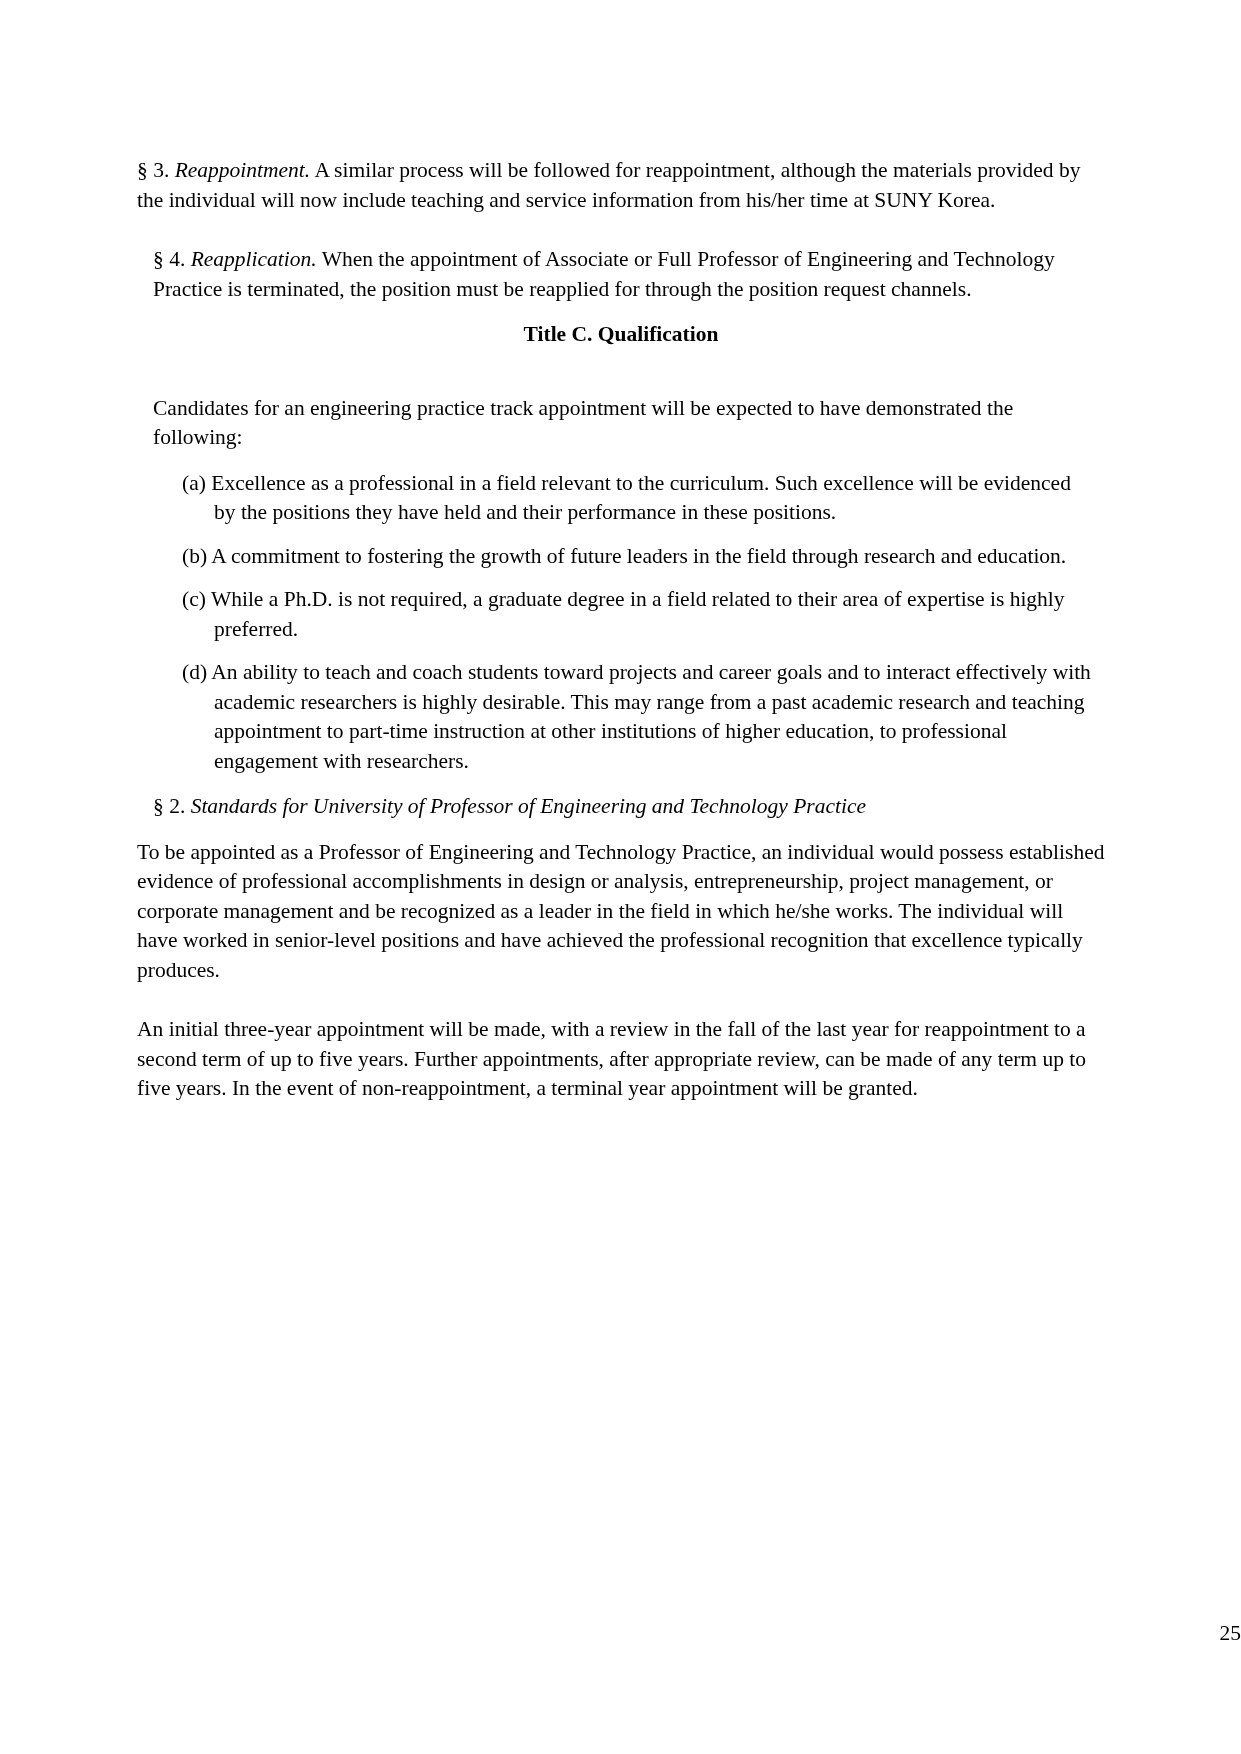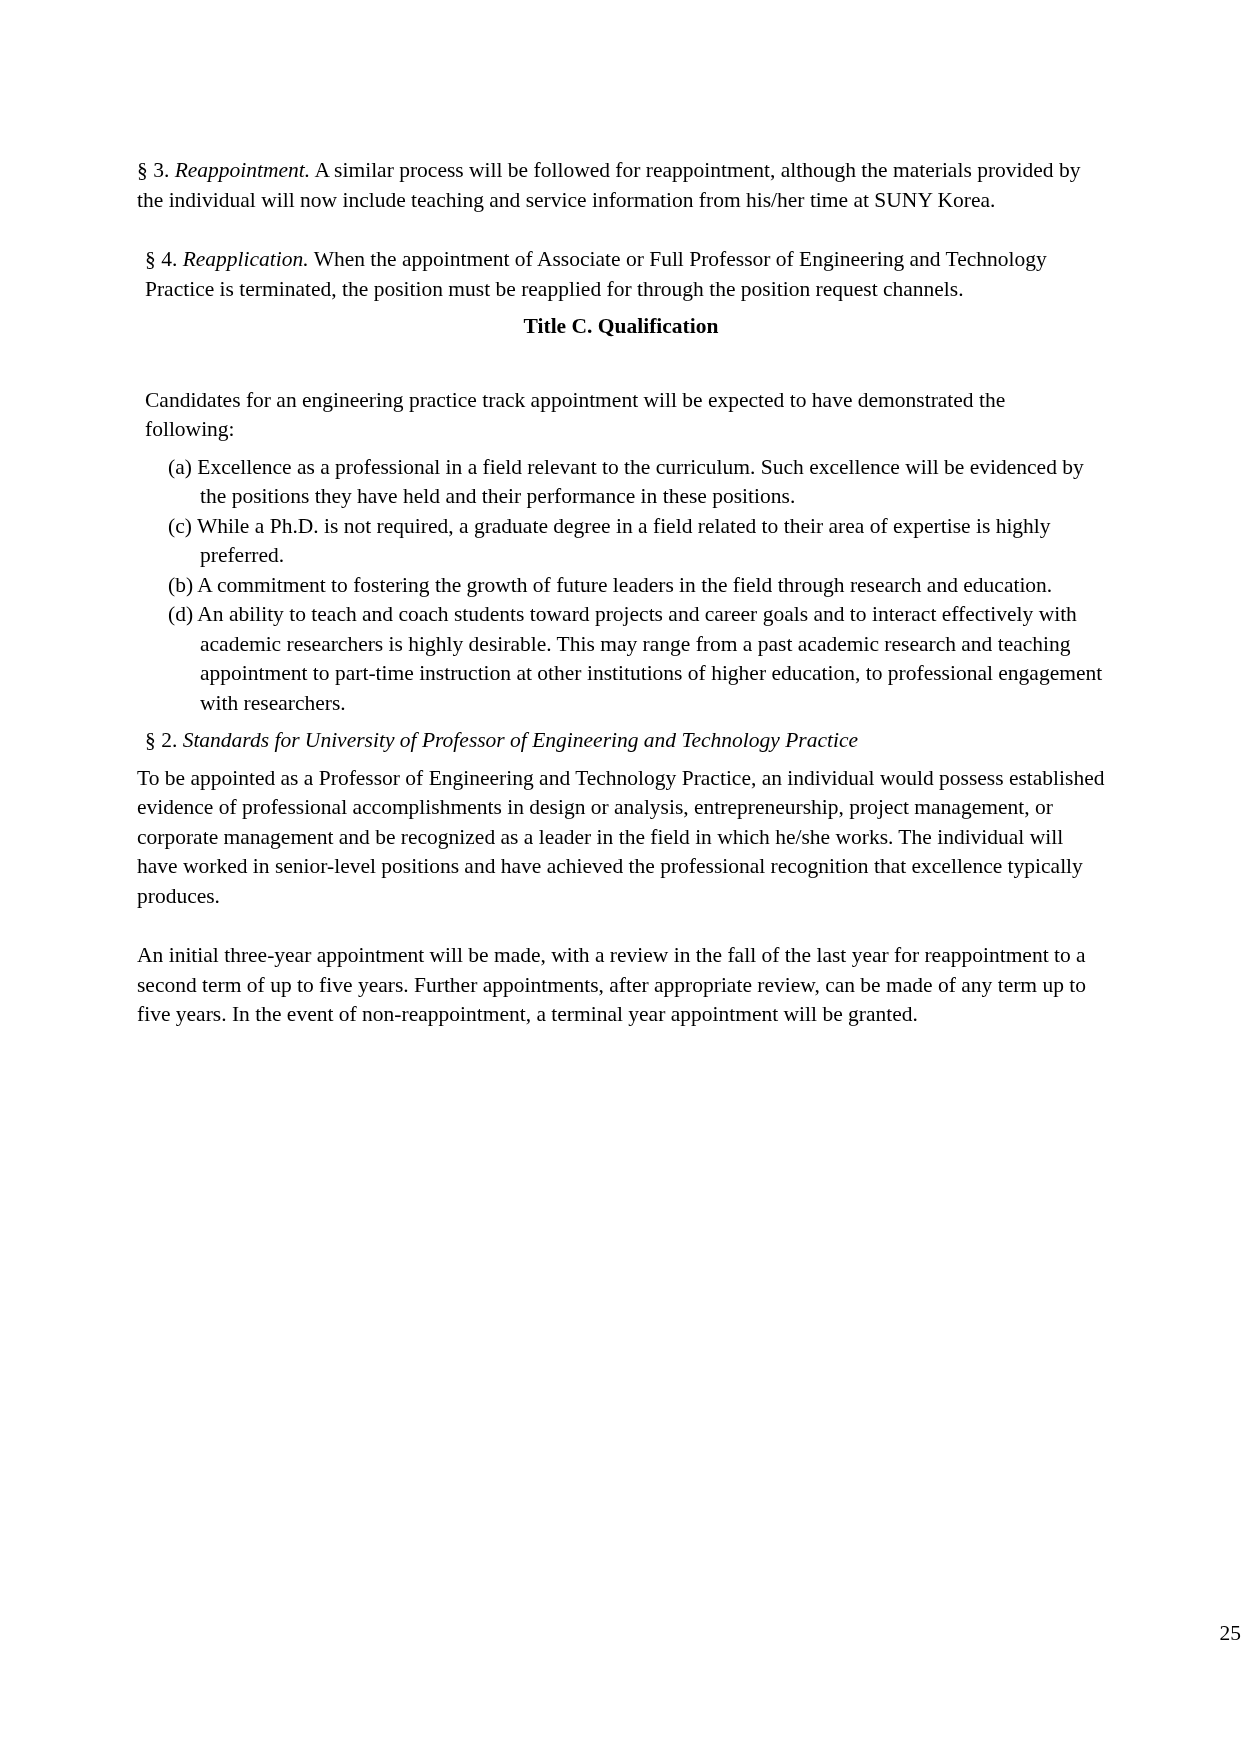--- a/index.html
+++ b/index.html
@@ -26,38 +26,38 @@
   .content {
     position: absolute;
     left: 137px;
     top: 156px;
     width: 968px;
   }
   .para {
     margin: 0 0 30px 0;
   }
   .para-tight {
-    margin: 8px;
+    margin: 16px;
   }
   .doc-title {
     text-align: center;
     font-weight: bold;
     margin: 0 0 44px 0;
   }
   .sec-term, .sec-heading {
     font-style: italic;
   }
   .list {
     list-style: none;
     margin: 0;
   }
   .list-item {
     padding-left: 63px;
     text-indent: -32px;
-    margin: 0;
+    margin: 14px;
   }
   .closing-gap {
     margin-top: 30px;
   }
   .page-number {
     position: absolute;
     top: 1619px;
     left: 0;
     width: 1241px;
     text-align: right;
@@ -73,22 +73,22 @@
 
     <p class="para-tight"><span>§ 4.</span> <span class="sec-term">Reapplication.</span> <span>When the appointment of Associate or Full Professor of Engineering and Technology Practice is terminated, the position must be reapplied for through the position request channels.</span></p>
 
     <p class="doc-title">Title C. Qualification</p>
 
 
     <p class="para-tight">Candidates for an engineering practice track appointment will be expected to have demonstrated the following:</p>
 
     <ul class="list">
       <li class="list-item"><span>(a)</span> <span>Excellence as a professional in a field relevant to the curriculum. Such excellence will be evidenced by the positions they have held and their performance in these positions.</span></li>
+      <li class="list-item"><span>(b)</span> <span>A commitment to fostering the growth of future leaders in the field through research and education.</span></li>
       <li class="list-item"><span>(c)</span> <span>While a Ph.D. is not required, a graduate degree in a field related to their area of expertise is highly preferred.</span></li>
-      <li class="list-item"><span>(b)</span> <span>A commitment to fostering the growth of future leaders in the field through research and education.</span></li>
       <li class="list-item"><span>(d)</span> <span>An ability to teach and coach students toward projects and career goals and to interact effectively with academic researchers is highly desirable. This may range from a past academic research and teaching appointment to part-time instruction at other institutions of higher education, to professional engagement with researchers.</span></li>
     </ul>
 
 
     <p class="para-tight"><span>§ 2.</span> <span class="sec-heading">Standards for University of Professor of Engineering and Technology Practice</span></p>
 
     <p class="para">To be appointed as a Professor of Engineering and Technology Practice, an individual would possess established evidence of professional accomplishments in design or analysis, entrepreneurship, project management, or corporate management and be recognized as a leader in the field in which he/she works.  The individual will have worked in senior-level positions and have achieved the professional recognition that excellence typically produces.</p>
 
     <p class="para">An initial three-year appointment will be made, with a review in the fall of the last year for reappointment to a second term of up to five years.  Further appointments, after appropriate review, can be made of any term up to five years.  In the event of non-reappointment, a terminal year appointment will be granted.</p>
 

